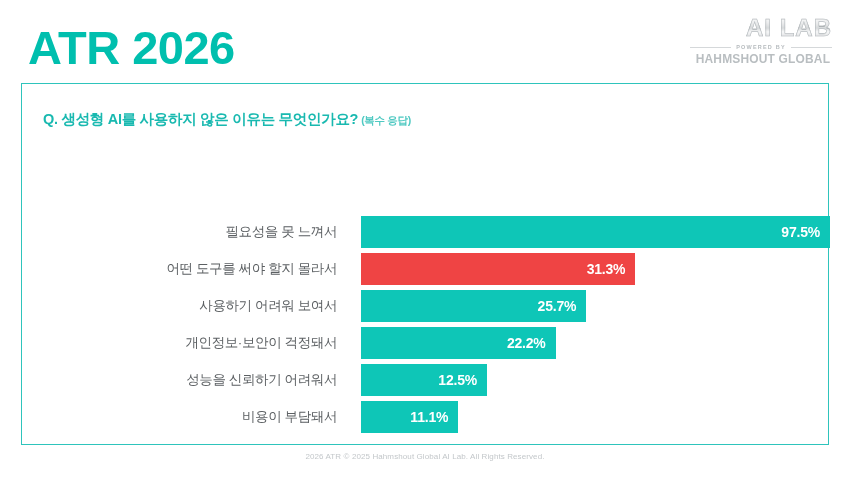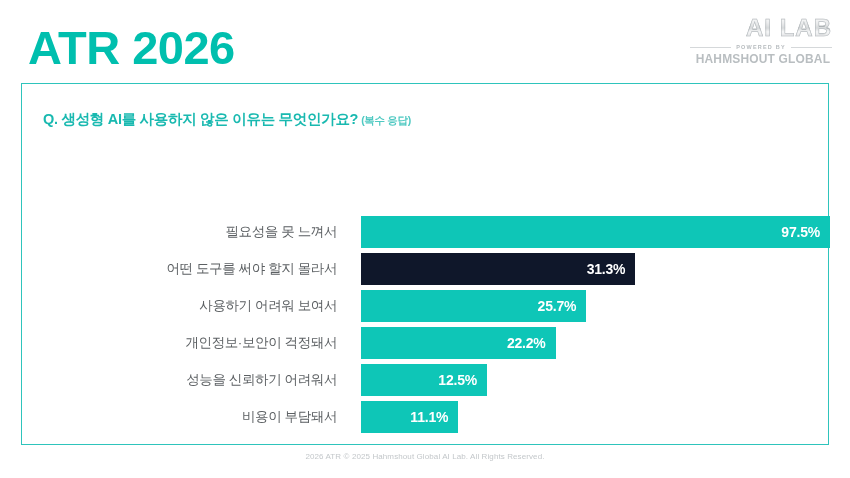--- a/index.html
+++ b/index.html
@@ -213,21 +213,21 @@
           <div class="cat-label">필요성을 못 느껴서</div>
           <div class="bar-track">
             <div class="bar-fill" style="width: 469px; background: rgb(14, 198, 183);">
               <span class="bar-value">97.5%</span>
             </div>
           </div>
         </div>
         <div class="bar-row">
           <div class="cat-label">어떤 도구를 써야 할지 몰라서</div>
           <div class="bar-track">
-            <div class="bar-fill" style="width: 274.387px; background: #0f172a;">
+            <div class="bar-fill" style="width: 274.387px; background: #ef4444;">
               <span class="bar-value">31.3%</span>
             </div>
           </div>
         </div>
         <div class="bar-row">
           <div class="cat-label">사용하기 어려워 보여서</div>
           <div class="bar-track">
             <div class="bar-fill" style="width: 225.295px; background: rgb(14, 198, 183);">
               <span class="bar-value">25.7%</span>
             </div>

